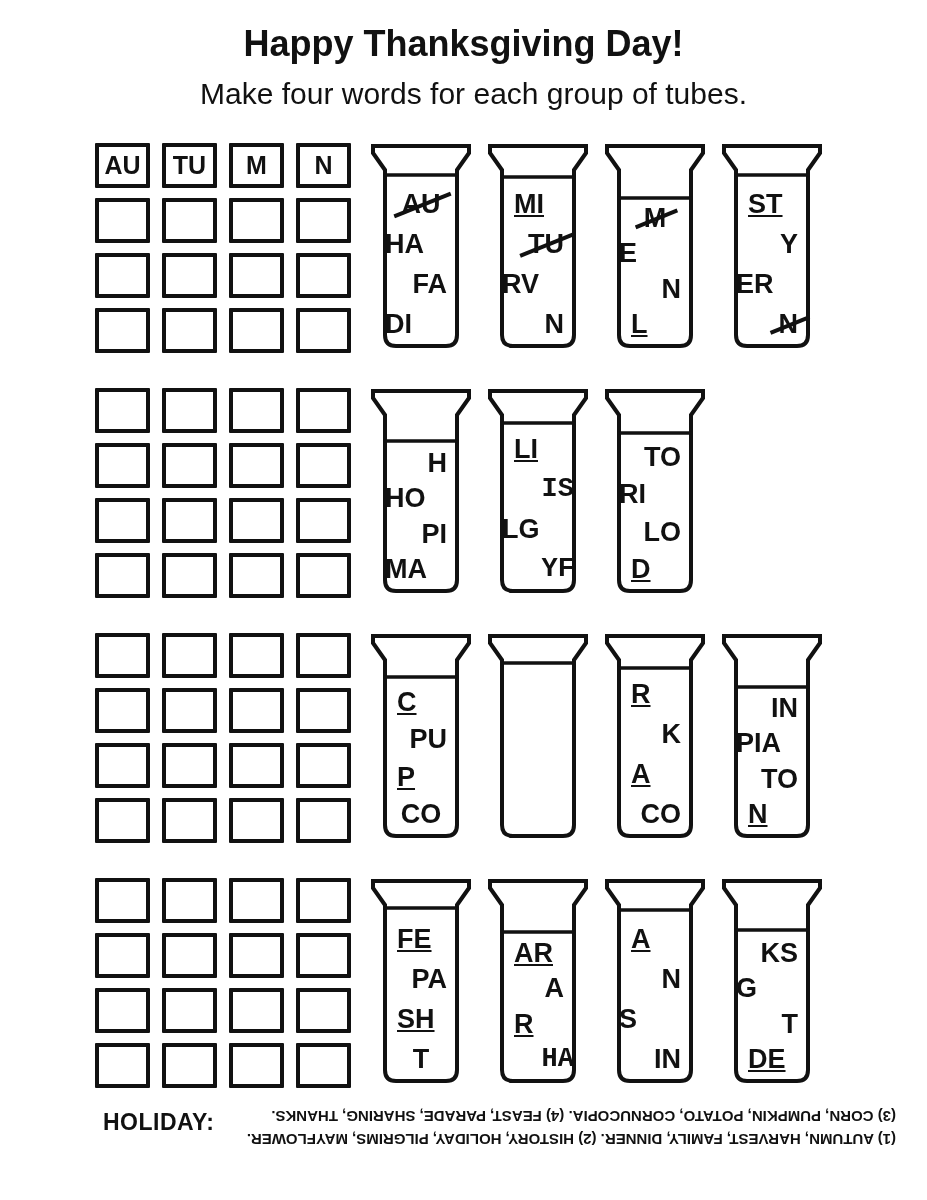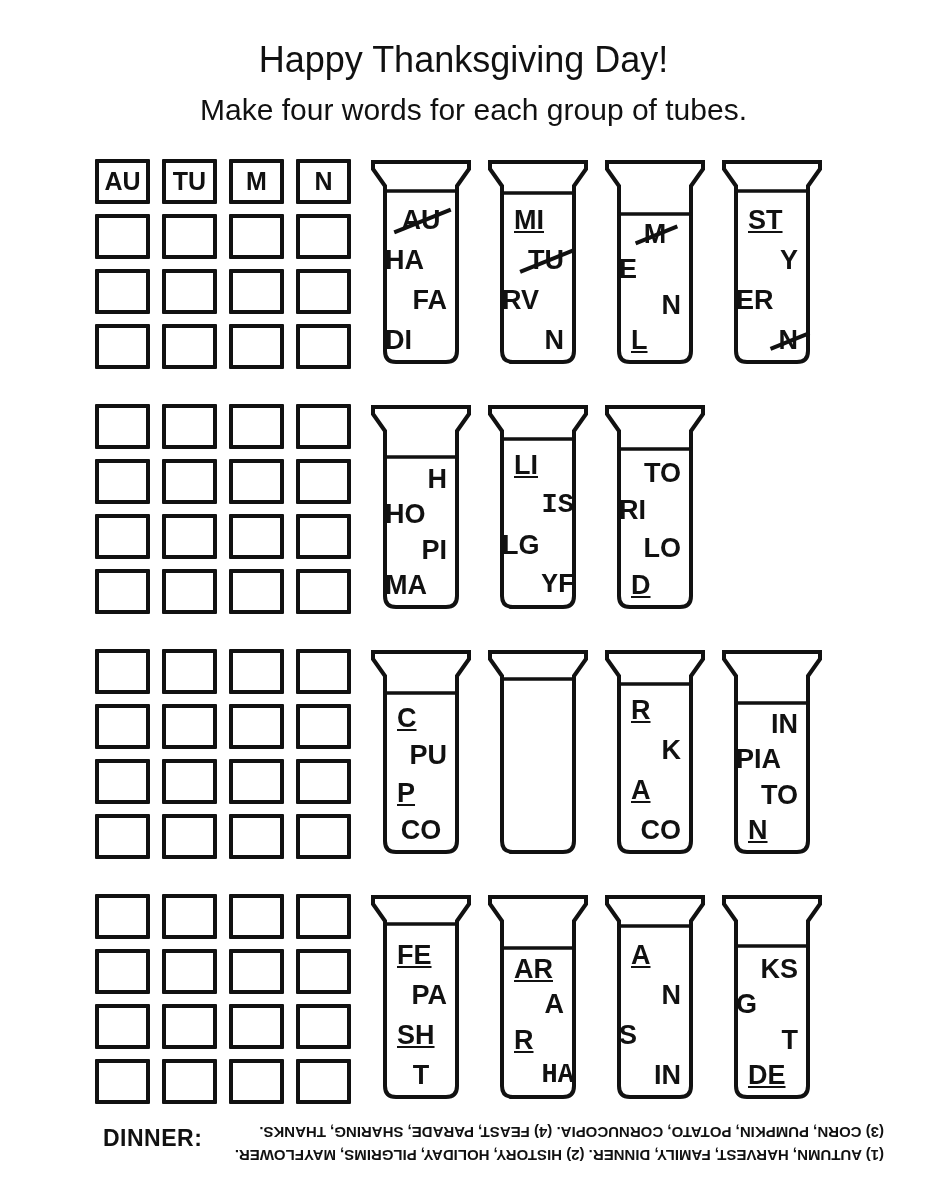--- a/index.html
+++ b/index.html
@@ -2,21 +2,21 @@
 <html><head>
 <meta charset="utf-8">
 <style>
   html,body { margin:0; padding:0; }
   body {
     width:927px; height:1200px;
     background:#ffffff; color:#111111;
     font-family:"Liberation Sans", sans-serif;
     overflow:hidden; position:relative;
   }
-  .title { text-align:center; font-weight:normal; font-size:36px; line-height:40px; margin:40px 0 0 0; letter-spacing:0px; }
+  .title { text-align:center; font-weight:bold; font-size:36px; line-height:40px; margin:24px 0 0 0; letter-spacing:0px; }
   .subtitle { text-align:center; font-weight:normal; font-size:30px; line-height:34px; margin:13px 0 0 0;padding-left:20px; }
 
   .groups { margin:32px 0 0 95px; }
   .group-row { display:flex; align-items:flex-start; margin-bottom:37px; height:208px;margin-top:16px; }
   .group-row:last-child { margin-bottom:0; }
 
   .grid {
     display:grid;
     grid-template-columns:repeat(4,55px);
     grid-template-rows:repeat(4,45px);
@@ -332,18 +332,18 @@
           <span class="row cr">T</span>
           <span class="row cl">DE</span>
         </div>
       </div>
     </div>
   </div>
 
 </div>
 
 <div class="answer">
-  <div class="answer-label">DINNER:</div>
+  <div class="answer-label">HOLIDAY:</div>
   <div class="answer-flip">
     <div>(1) AUTUMN, HARVEST, FAMILY, DINNER. (2) HISTORY, HOLIDAY, PILGRIMS, MAYFLOWER.</div>
     <div>(3) CORN, PUMPKIN, POTATO, CORNUCOPIA. (4) FEAST, PARADE, SHARING, THANKS.</div>
   </div>
 </div>
 
 </body></html>

